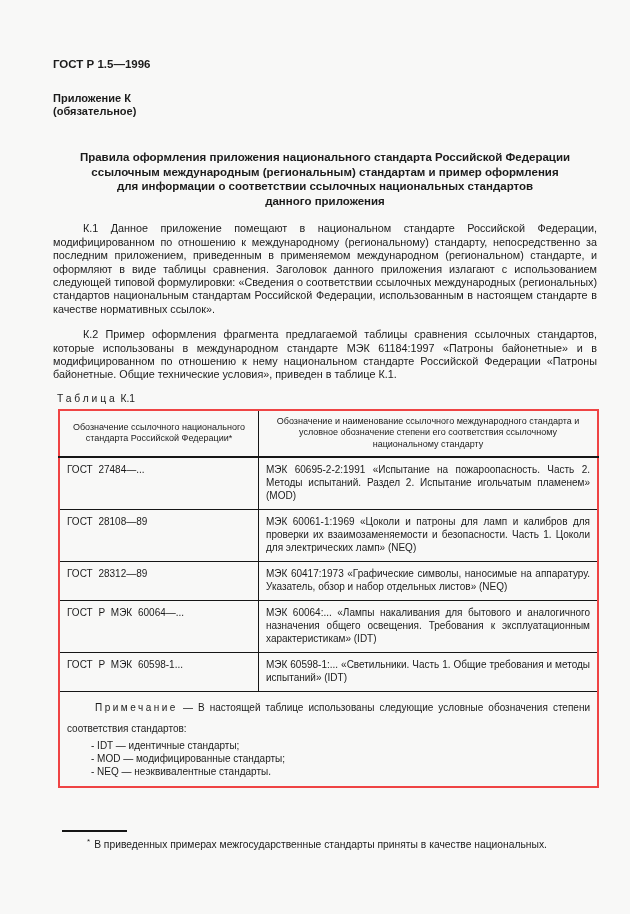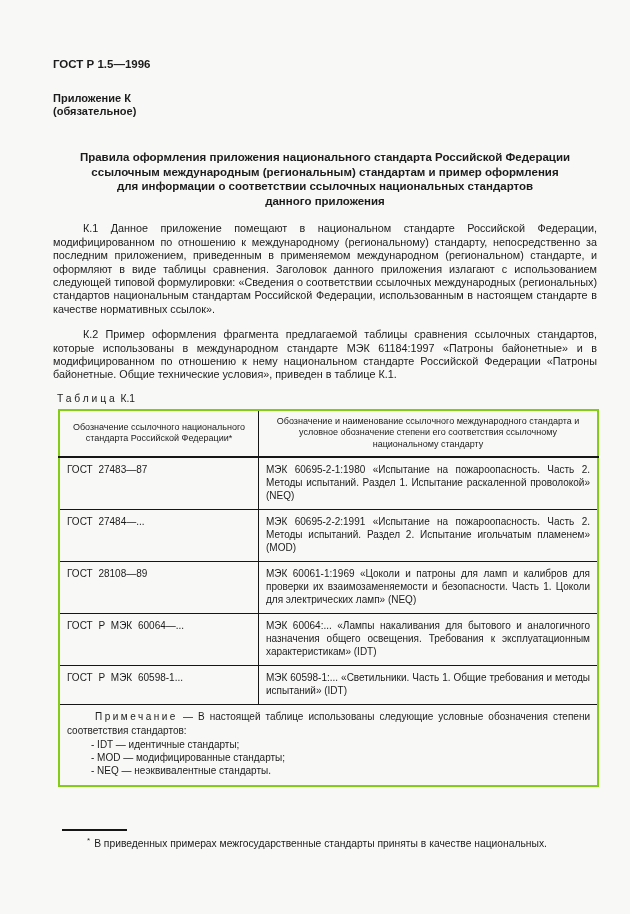--- a/index.html
+++ b/index.html
@@ -55,21 +55,21 @@
     font-size: 10.3px;
   }
   .caption-label { letter-spacing: 0.28em; }
   table.cmp {
     border-collapse: collapse;
     width: 541px;
     margin-left: 5px;
     margin-top: 5px;
     table-layout: fixed;
   }
-  table.cmp { border: 2px solid #84cc16; }
+  table.cmp { border: 2px solid #ef4444; }
   table.cmp th {
     border-bottom: 2px solid #161616;
     font-weight: normal;
     font-size: 9px;
     line-height: 11.6px;
     text-align: center;
     vertical-align: middle;
     padding: 5px 6px;
   }
   table.cmp th.col-gost, table.cmp td.cell-gost {
@@ -91,21 +91,21 @@
   td.cell-iec { text-align: justify; }
   td.note-cell {
     border-top: 1.5px solid #161616;
     padding: 6px 8px 9px 8px;
   }
   .note-lead {
     margin: 0;
     text-indent: 28px;
     text-align: justify;
     font-size: 10px;
-    line-height: 14px;
+    line-height: 21px;
   }
   .note-label { letter-spacing: 0.25em; }
   .note-item {
     margin-left: 24px;
     font-size: 10px;
     line-height: 13.4px;
   }
   .footnote-block { margin-top: 42px; }
   .footnote-rule {
     width: 65px;
@@ -153,30 +153,30 @@
 
   <table class="cmp">
     <thead>
       <tr>
         <th class="col-gost">Обозначение ссылочного национального стандарта Российской Федерации*</th>
         <th class="col-iec">Обозначение и наименование ссылочного международного стандарта и условное обозначение степени его соответствия ссылочному национальному стандарту</th>
       </tr>
     </thead>
     <tbody>
       <tr>
-        <td class="cell-gost">ГОСТ 27483—87</td>
-        <td class="cell-iec">МЭК 60695-2-1:1980 «Испытание на пожароопасность. Часть 2. Методы испытаний. Раздел 1. Испытание раскаленной проволокой» (NEQ)</td>
-      </tr>
-      <tr>
         <td class="cell-gost">ГОСТ 27484—...</td>
         <td class="cell-iec">МЭК 60695-2-2:1991 «Испытание на пожароопасность. Часть 2. Методы испытаний. Раздел 2. Испытание игольчатым пламенем» (MOD)</td>
       </tr>
       <tr>
         <td class="cell-gost">ГОСТ 28108—89</td>
         <td class="cell-iec">МЭК 60061-1:1969 «Цоколи и патроны для ламп и калибров для проверки их взаимозаменяемости и безопасности. Часть 1. Цоколи для электрических ламп» (NEQ)</td>
+      </tr>
+      <tr>
+        <td class="cell-gost">ГОСТ 28312—89</td>
+        <td class="cell-iec">МЭК 60417:1973 «Графические символы, наносимые на аппаратуру. Указатель, обзор и набор отдельных листов» (NEQ)</td>
       </tr>
       <tr>
         <td class="cell-gost">ГОСТ Р МЭК 60064—...</td>
         <td class="cell-iec">МЭК 60064:... «Лампы накаливания для бытового и аналогичного назначения общего освещения. Требования к эксплуатационным характеристикам» (IDT)</td>
       </tr>
       <tr>
         <td class="cell-gost">ГОСТ Р МЭК 60598-1...</td>
         <td class="cell-iec">МЭК 60598-1:... «Светильники. Часть 1. Общие требования и методы испытаний» (IDT)</td>
       </tr>
       <tr>

